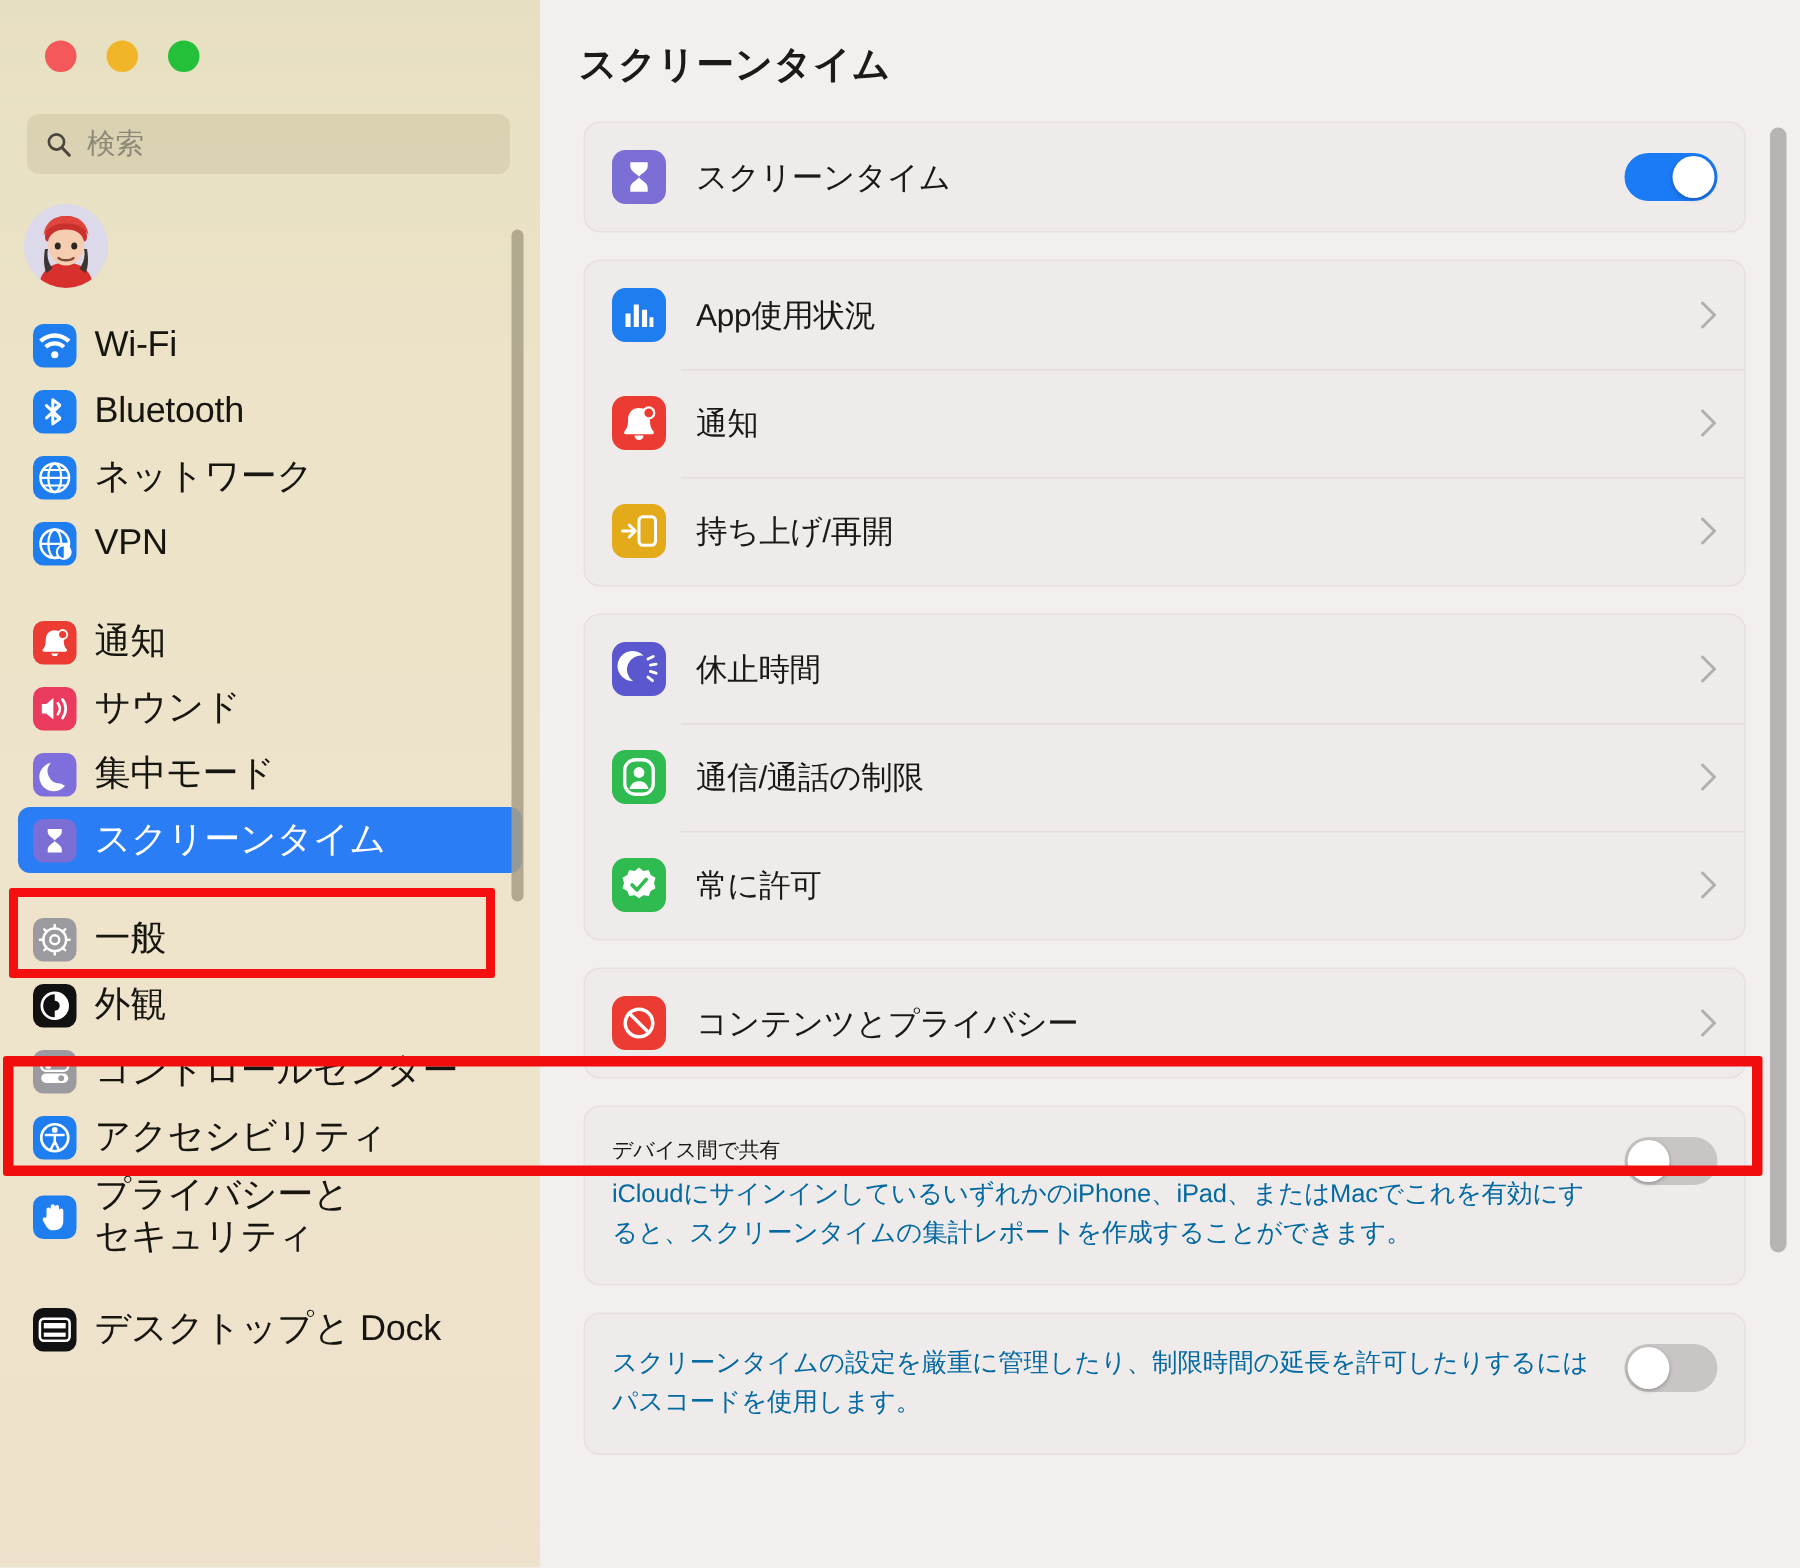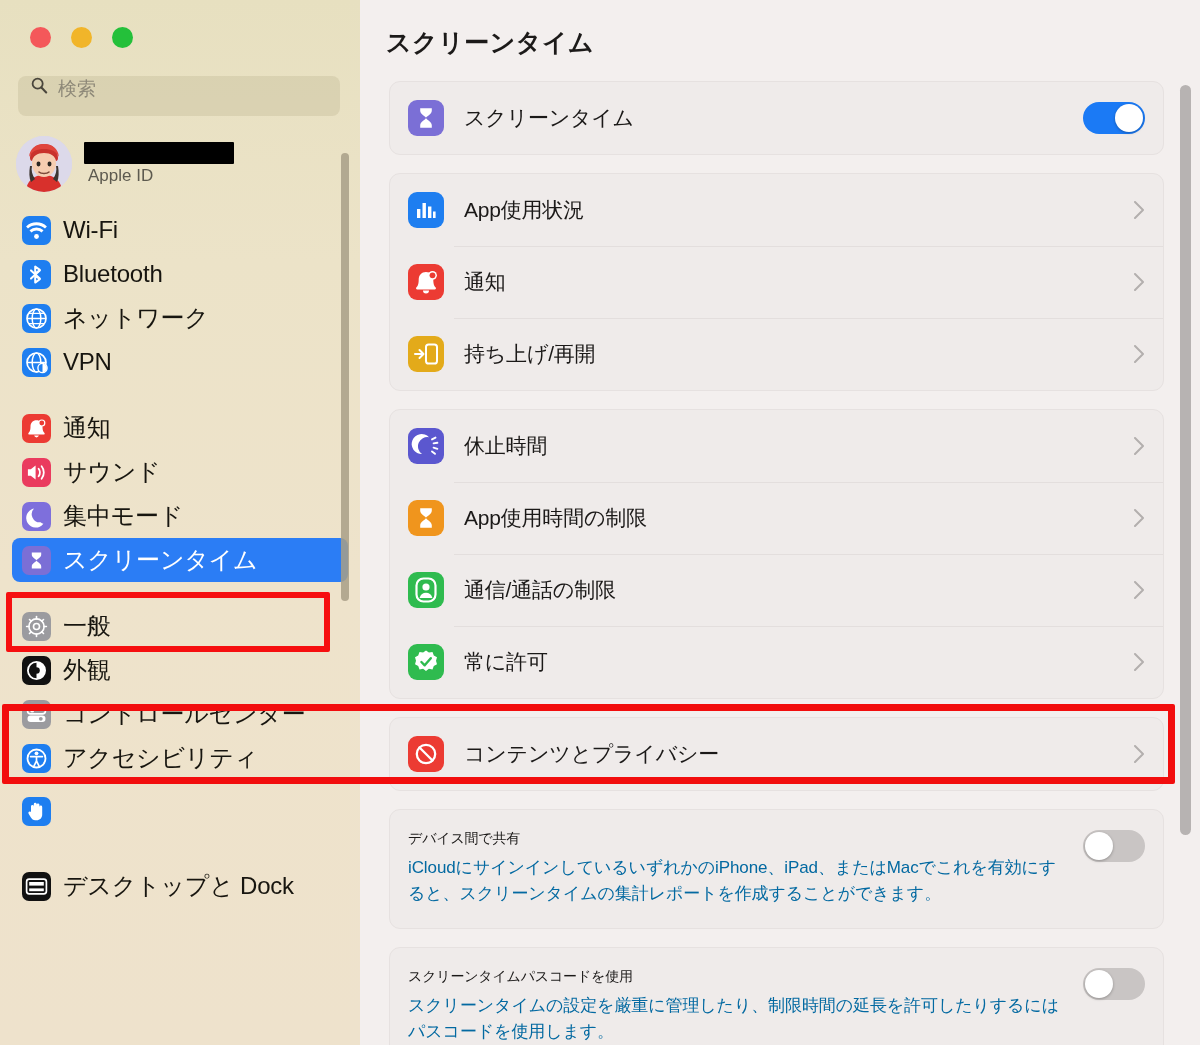--- a/index.html
+++ b/index.html
@@ -27,21 +27,21 @@
   .dot { width: 21px; height: 21px; border-radius: 50%; }
   .dot.red { background: #f4585a; }
   .dot.yellow { background: #f1b52a; }
   .dot.green { background: #24c03a; }
 
   .search-box {
     margin: 28px 20px 0 18px;
     height: 40px;
     background: rgba(160,150,110,0.20);
     border-radius: 8px;
-    display: flex; align-items: flex-start;
+    display: flex; align-items: center;
     padding: 0 12px;
     gap: 10px;
   }
   .search-ico { flex: 0 0 18px; height: 18px; display: block; }
   .search-ph { color: #8d8878; font-size: 19px; }
 
   .account {
     display: flex; align-items: center;
     margin: 20px 0 0 16px;
     gap: 12px;
@@ -208,24 +208,20 @@
           <ellipse cx="28" cy="27" rx="12" ry="14" fill="#f6cdb0"></ellipse>
           <path d="M14 22c0-9 6-14 14-14s14 5 14 14c0 2-1 3-2 3-1-5-5-8-12-8s-11 3-12 8c-1 0-2-1-2-3z" fill="#c9322c"></path>
           <path d="M13 21c1-9 7-13 15-13s14 4 15 13c-3-6-8-8-15-8s-12 2-15 8z" fill="#e0453d"></path>
           <ellipse cx="22.5" cy="28" rx="2" ry="2.4" fill="#2b2622"></ellipse>
           <ellipse cx="33.5" cy="28" rx="2" ry="2.4" fill="#2b2622"></ellipse>
           <path d="M23 36c2 2 8 2 10 0" stroke="#7d4a3a" stroke-width="1.6" fill="none" stroke-linecap="round"></path>
           <path d="M14 30c-1 6-1 12 1 16l4-3c-3-4-4-9-3-13z" fill="#3c3531"></path>
           <path d="M42 30c1 6 1 12-1 16l-4-3c3-4 4-9 3-13z" fill="#3c3531"></path>
         </svg>
       </div>
-      <div class="account-text">
-        <div class="redacted"></div>
-        <div class="acct-sub">Apple ID</div>
-      </div>
     </div>
 
     <div class="nav">
 
       <div class="nav-group">
         <div class="nav-item">
           <span class="nav-icon" style="background:#1e7ef0;">
             <svg viewBox="0 0 29 29" width="29" height="29">
               <path d="M14.5 9.2c3.3 0 6.3 1.3 8.5 3.3l1.9-2.1a15 15 0 0 0-20.8 0l1.9 2.1a12.3 12.3 0 0 1 8.5-3.3z" fill="#fff"></path>
               <path d="M14.5 14.4c2 0 3.8.8 5.1 2l1.9-2.1a10 10 0 0 0-14 0l1.9 2.1a7.3 7.3 0 0 1 5.1-2z" fill="#fff"></path>
@@ -362,20 +358,22 @@
             </svg>
           </span>
           <span class="nav-label">アクセシビリティ</span>
         </div>
         <div class="nav-item two-line">
           <span class="nav-icon" style="background:#1e7ef0;">
             <svg viewBox="0 0 29 29" width="29" height="29">
               <path d="M9 13.5V9.4a1.4 1.4 0 0 1 2.8 0v3.2V7.2a1.4 1.4 0 0 1 2.8 0v5.2V7.8a1.4 1.4 0 0 1 2.8 0v4.8V10a1.4 1.4 0 0 1 2.8 0v7.4c0 3.3-2.3 5.8-5.6 5.8h-1.4c-2.1 0-3.3-1-4.3-2.6l-2.3-3.9a1.4 1.4 0 0 1 2.2-1.7z" fill="#fff"></path>
             </svg>
           </span>
+          <span class="nav-label">プライバシーと
+セキュリティ</span>
         </div>
       </div>
 
       <div class="nav-group">
         <div class="nav-item">
           <span class="nav-icon" style="background:#111;">
             <svg viewBox="0 0 29 29" width="29" height="29">
               <rect x="4.6" y="7.2" width="19.8" height="14.6" rx="2.6" fill="none" stroke="#fff" stroke-width="1.7"></rect>
               <rect x="7.2" y="10" width="14.6" height="3.6" fill="#fff"></rect>
               <rect x="7.2" y="16.4" width="14.6" height="2.8" fill="#fff"></rect>
@@ -464,32 +462,20 @@
               <path d="M21 9.2A9.3 9.3 0 0 0 14 26a10 10 0 1 1 7-16.8z" fill="#fff"></path>
               <g stroke="#fff" stroke-width="1.9" stroke-linecap="round">
                 <line x1="24" y1="11.4" x2="27.5" y2="9.6"></line>
                 <line x1="25.6" y1="15.4" x2="29.4" y2="14.8"></line>
                 <line x1="25.6" y1="19.6" x2="29.4" y2="20.8"></line>
                 <line x1="24" y1="23.4" x2="27" y2="25.8"></line>
               </g>
             </svg>
           </span>
           <span class="row-label">休止時間</span>
-          <span class="spacer"></span>
-          <svg class="chev" viewBox="0 0 12 20">
-              <polyline points="2,2 10,10 2,18" fill="none" stroke="#6b6766" stroke-width="2" stroke-linecap="round" stroke-linejoin="round"></polyline>
-            </svg>
-        </div>
-        <div class="row">
-          <span class="row-icon" style="background:#f0951d;">
-            <svg viewBox="0 0 36 36" width="36" height="36">
-              <path d="M12.2 8.2h11.6v2.6c0 3.7-5.8 5.7-5.8 7.2s5.8 3.5 5.8 7.2v2.6H12.2v-2.6c0-3.7 5.8-5.7 5.8-7.2s-5.8-3.5-5.8-7.2z" fill="#fff"></path>
-            </svg>
-          </span>
-          <span class="row-label">App使用時間の制限</span>
           <span class="spacer"></span>
           <svg class="chev" viewBox="0 0 12 20">
               <polyline points="2,2 10,10 2,18" fill="none" stroke="#6b6766" stroke-width="2" stroke-linecap="round" stroke-linejoin="round"></polyline>
             </svg>
         </div>
         <div class="row">
           <span class="row-icon" style="background:#2fbb4f;">
             <svg viewBox="0 0 36 36" width="36" height="36">
               <rect x="8.5" y="6.5" width="19" height="23" rx="7" fill="none" stroke="#fff" stroke-width="2.2"></rect>
               <circle cx="18" cy="15" r="3.6" fill="#fff"></circle>
@@ -541,21 +527,20 @@
           </div>
           <span class="toggle off">
               <span class="knob"></span>
             </span>
         </div>
       </div>
 
       <div class="card">
         <div class="text-row">
           <div class="text-col">
-            <div class="text-title">スクリーンタイムパスコードを使用</div>
             <div class="text-desc">スクリーンタイムの設定を厳重に管理したり、制限時間の延長を許可したりするにはパスコードを使用します。</div>
           </div>
           <span class="toggle off">
               <span class="knob"></span>
             </span>
         </div>
       </div>
 
     </div>
 

